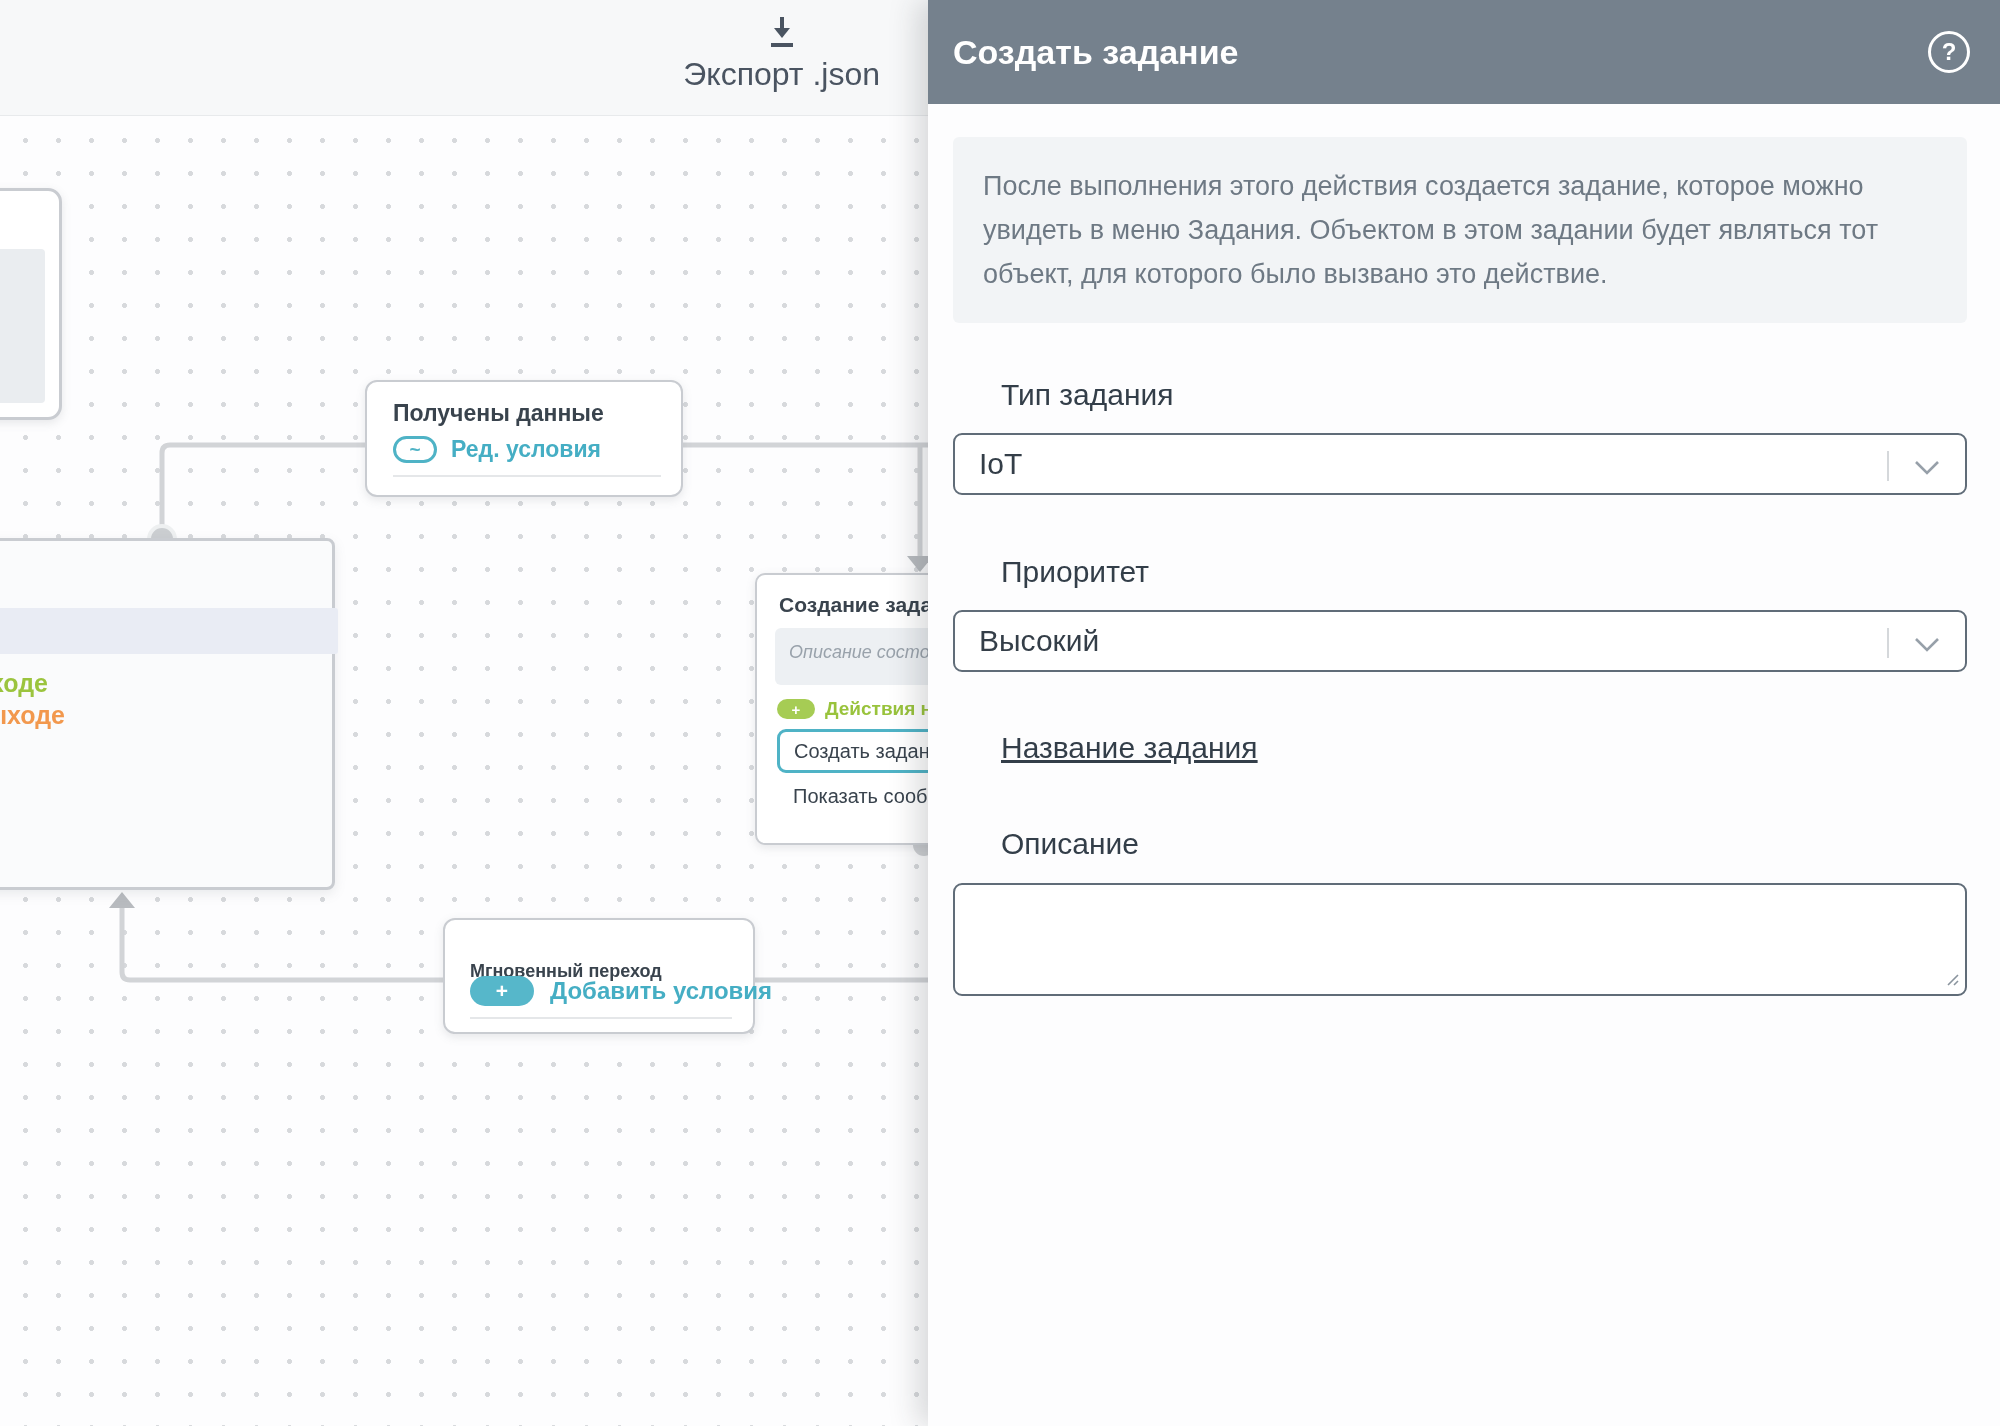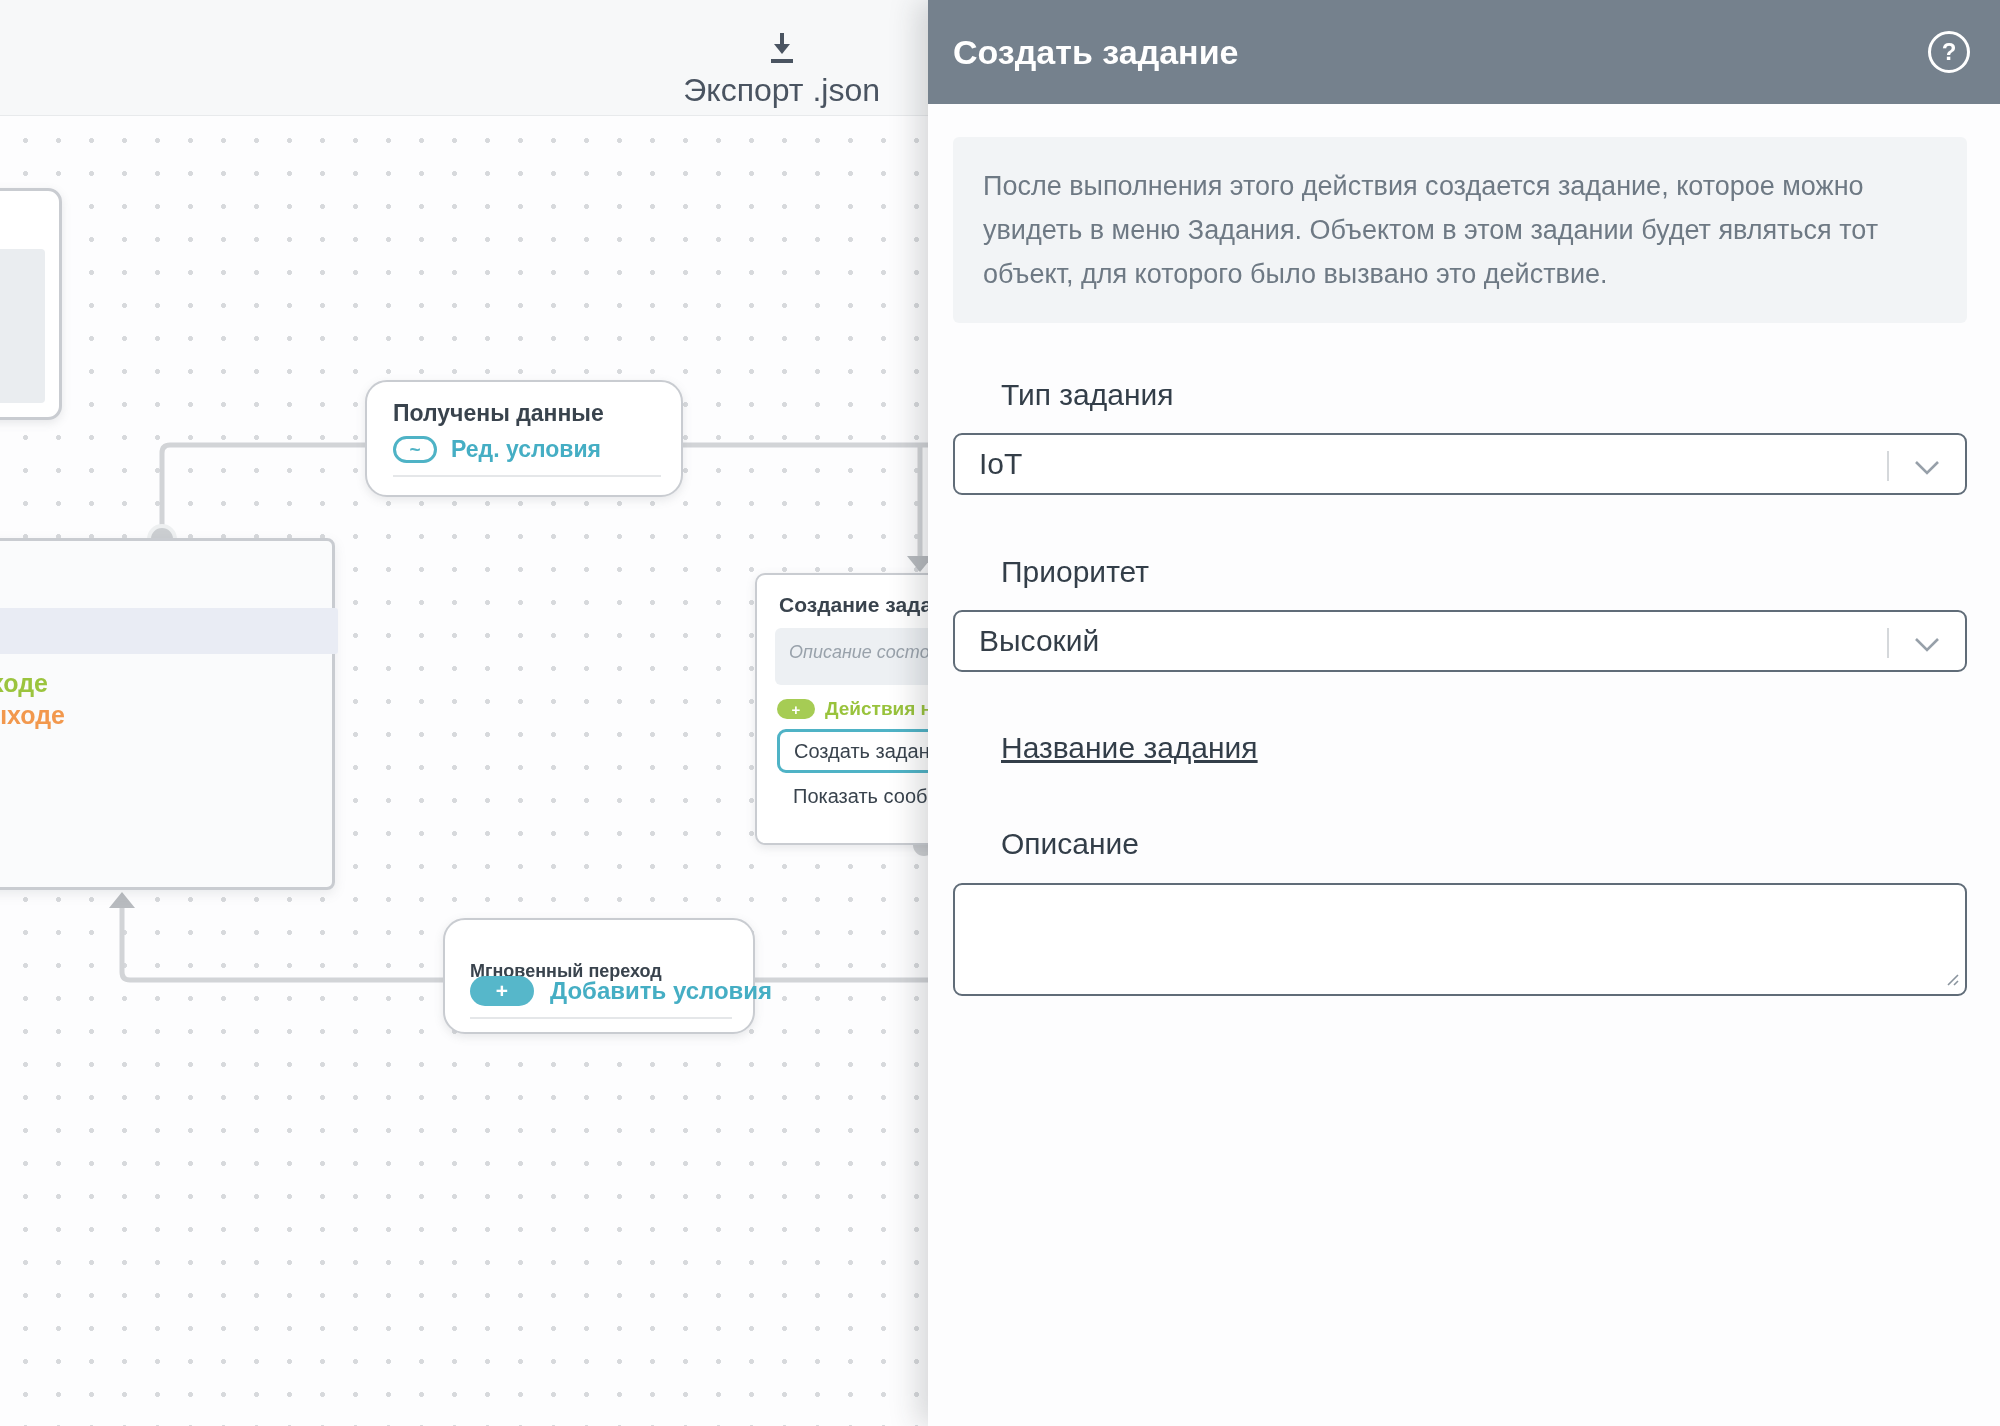--- a/index.html
+++ b/index.html
@@ -7,26 +7,26 @@
        font-family:"Liberation Sans",sans-serif;background:#fdfdfe;}
 
   
   .canvas{position:absolute;left:0;top:0;width:928px;height:1426px;background:#fdfdfe;}
   .grid{position:absolute;left:0;top:115px;width:928px;height:1311px;
         background-color:#fdfdfe;
         background-image:radial-gradient(circle,#d7d9dc 2.2px,transparent 2.8px);
         background-size:33px 33px;background-position:9px 9px;}
   .topbar{position:absolute;left:0;top:0;width:928px;height:115px;background:#f7f8f9;
           border-bottom:1px solid #e8eaec;z-index:5;}
-  .export-btn{position:absolute;right:48px;top:30px;display:flex;flex-direction:column;
+  .export-btn{position:absolute;right:48px;top:14px;display:flex;flex-direction:column;
           align-items:center;color:#4a5461;cursor:pointer;}
   .export-btn .lbl{font-size:32px;margin-top:4px;}
   .wires{position:absolute;left:0;top:0;width:928px;height:1426px;z-index:1;}
 
-  .node{position:absolute;background:#ffffff;border:2.5px solid #c9ccd1;border-radius:22px;
+  .node{position:absolute;background:#ffffff;border:2.5px solid #c9ccd1;border-radius:12px;
         box-shadow:0 3px 10px rgba(110,118,125,0.16);z-index:2;box-sizing:border-box;}
   .node .title{font-weight:bold;color:#39434d;white-space:nowrap;}
 
   
   .node-a{left:-130px;top:188px;width:192px;height:232px;border-radius:14px;border-width:3px;}
   .node-a .block{position:absolute;left:14px;top:58px;width:158px;height:154px;
                  background:#eaedf0;border-radius:4px;}
 
   
   .node-b{left:365px;top:380px;width:318px;height:117px;}

